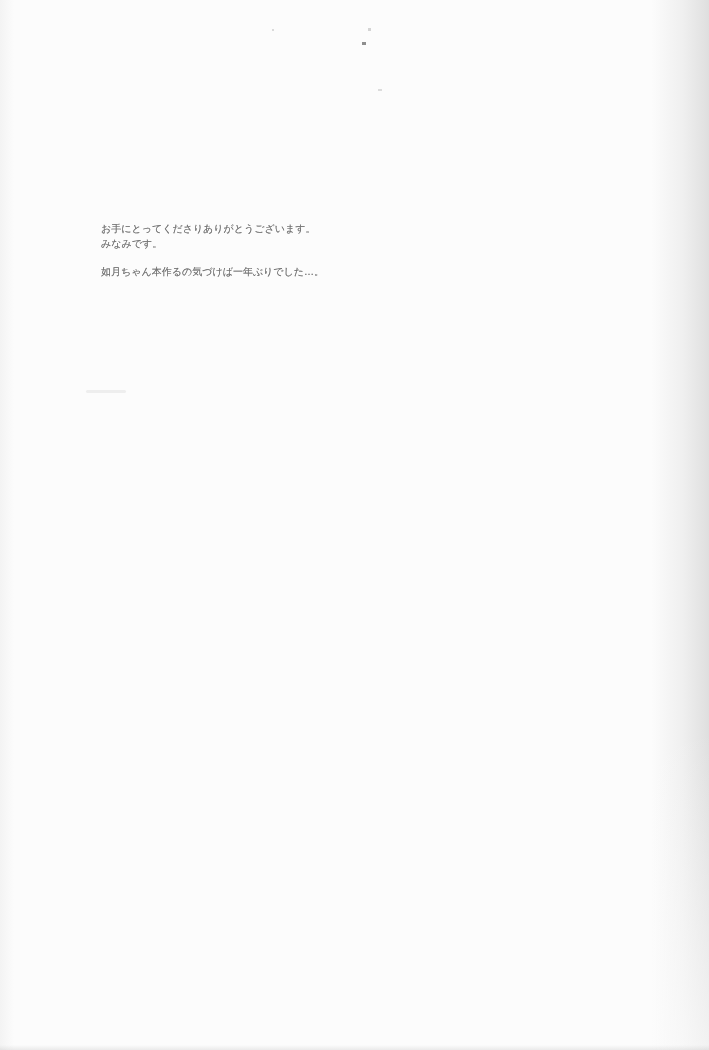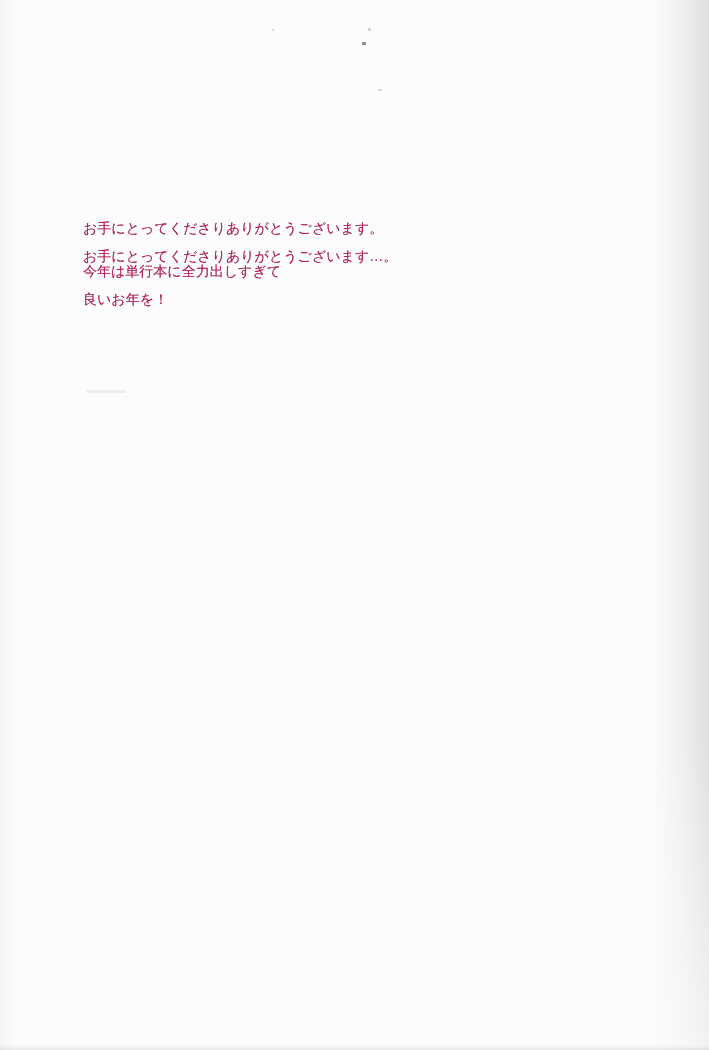--- a/index.html
+++ b/index.html
@@ -50,24 +50,24 @@
   
   .speck { position: absolute; pointer-events: none; }
   .speck-1 { left: 368px; top: 28px;  width: 3px; height: 3px; background: #d4d4d4; }
   .speck-2 { left: 362px; top: 42px;  width: 4px; height: 3px; background: #8e8e8e; }
   .speck-3 { left: 378px; top: 89px;  width: 4px; height: 2px; background: #dcdcdc; }
   .speck-4 { left: 272px; top: 29px;  width: 2px; height: 2px; background: #dadada; }
   .smudge  { left: 86px;  top: 390px; width: 40px; height: 3px; background: #eeeeee; border-radius: 2px; }
   
   .afterword {
     position: absolute;
-    left: 83px;
+    left: 101px;
     top: 221px;
-    color: #be185d;
-    font-size: 14px;
+    color: #737373;
+    font-size: 10px;
     line-height: 15px;
     letter-spacing: 0px;
     text-shadow: 0 0 0.5px rgba(74,74,74,0.55);
     white-space: nowrap;
   }
   .afterword p { margin: 0 0 13px 0; }
   .afterword .line { display: block; }
 </style>
 </head>
 <body>
@@ -81,23 +81,22 @@
 
   <div class="speck speck-1"></div>
   <div class="speck speck-2"></div>
   <div class="speck speck-3"></div>
   <div class="speck speck-4"></div>
   <div class="speck smudge"></div>
 
   <div class="afterword">
     <p>
       <span class="line">お手にとってくださりありがとうございます。</span>
+      <span class="line">みなみです。</span>
     </p>
     <p>
-      <span class="line">お手にとってくださりありがとうございます…。</span>
-      <span class="line">今年は単行本に全力出しすぎて</span>
+      <span class="line">如月ちゃん本作るの気づけば一年ぶりでした…。</span>
     </p>
     <p>
-      <span class="line">良いお年を！</span>
     </p>
   </div>
 
 </div>
 
 </body></html>

